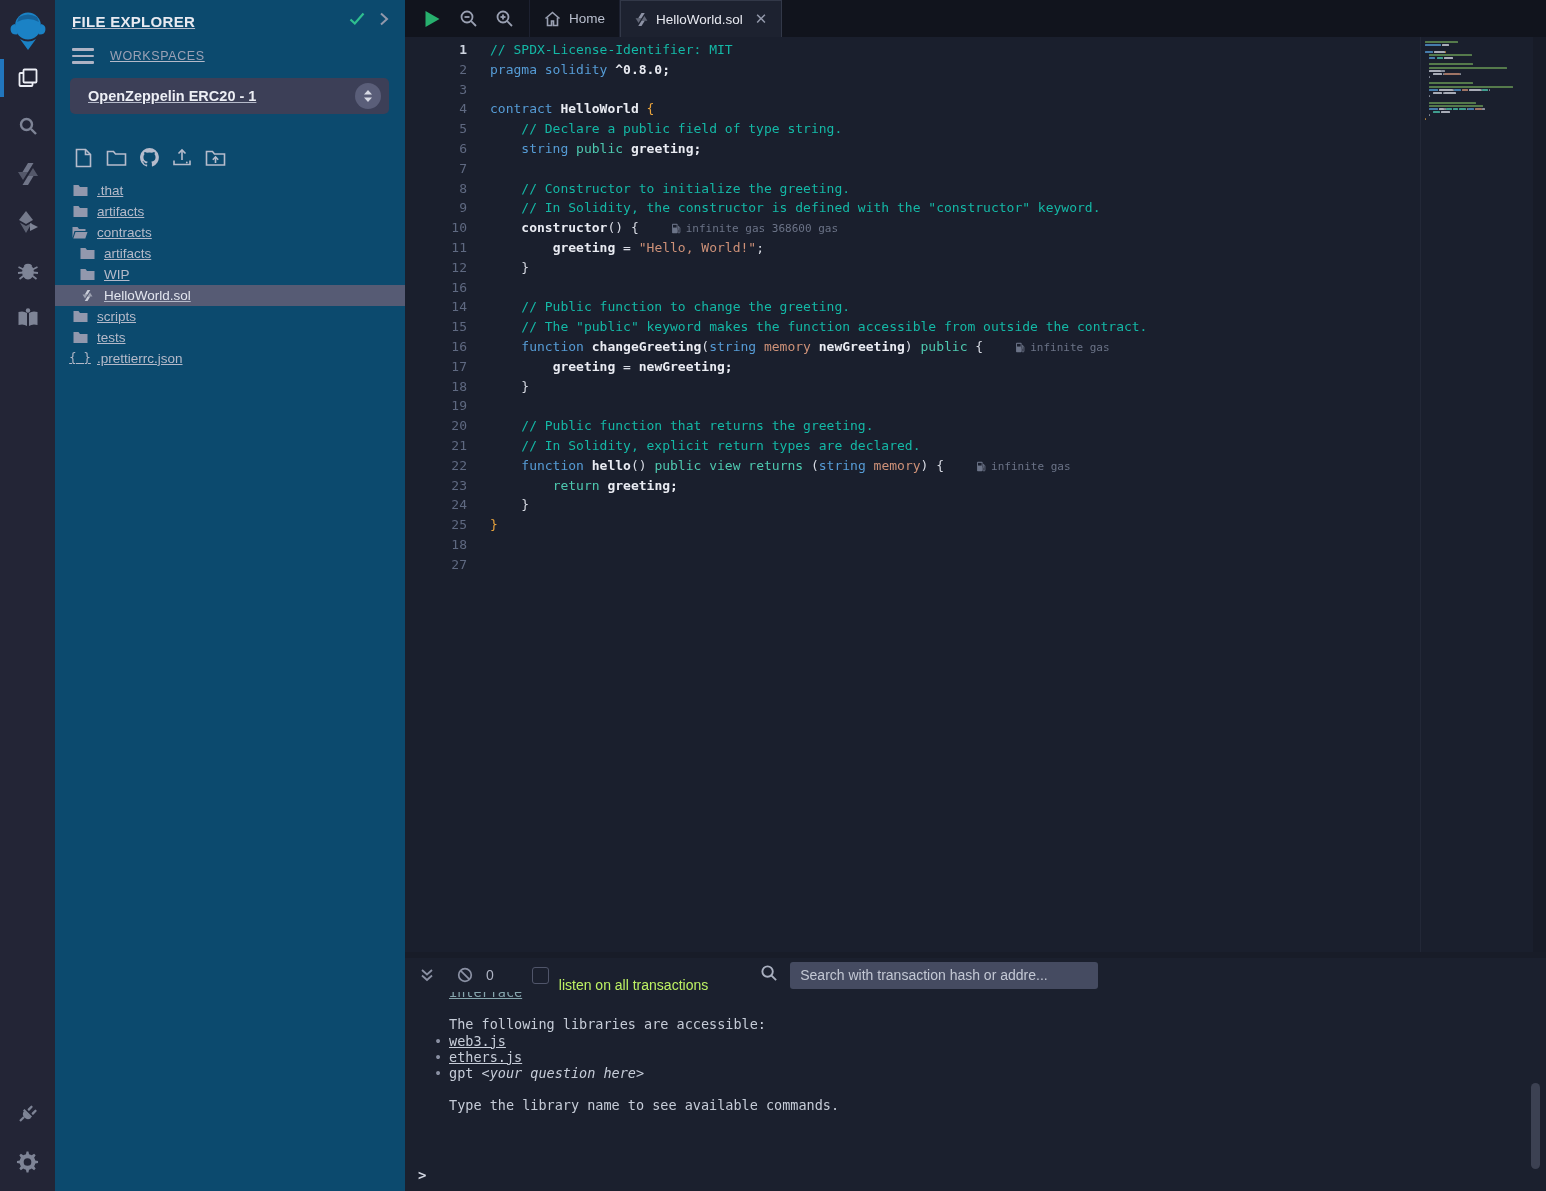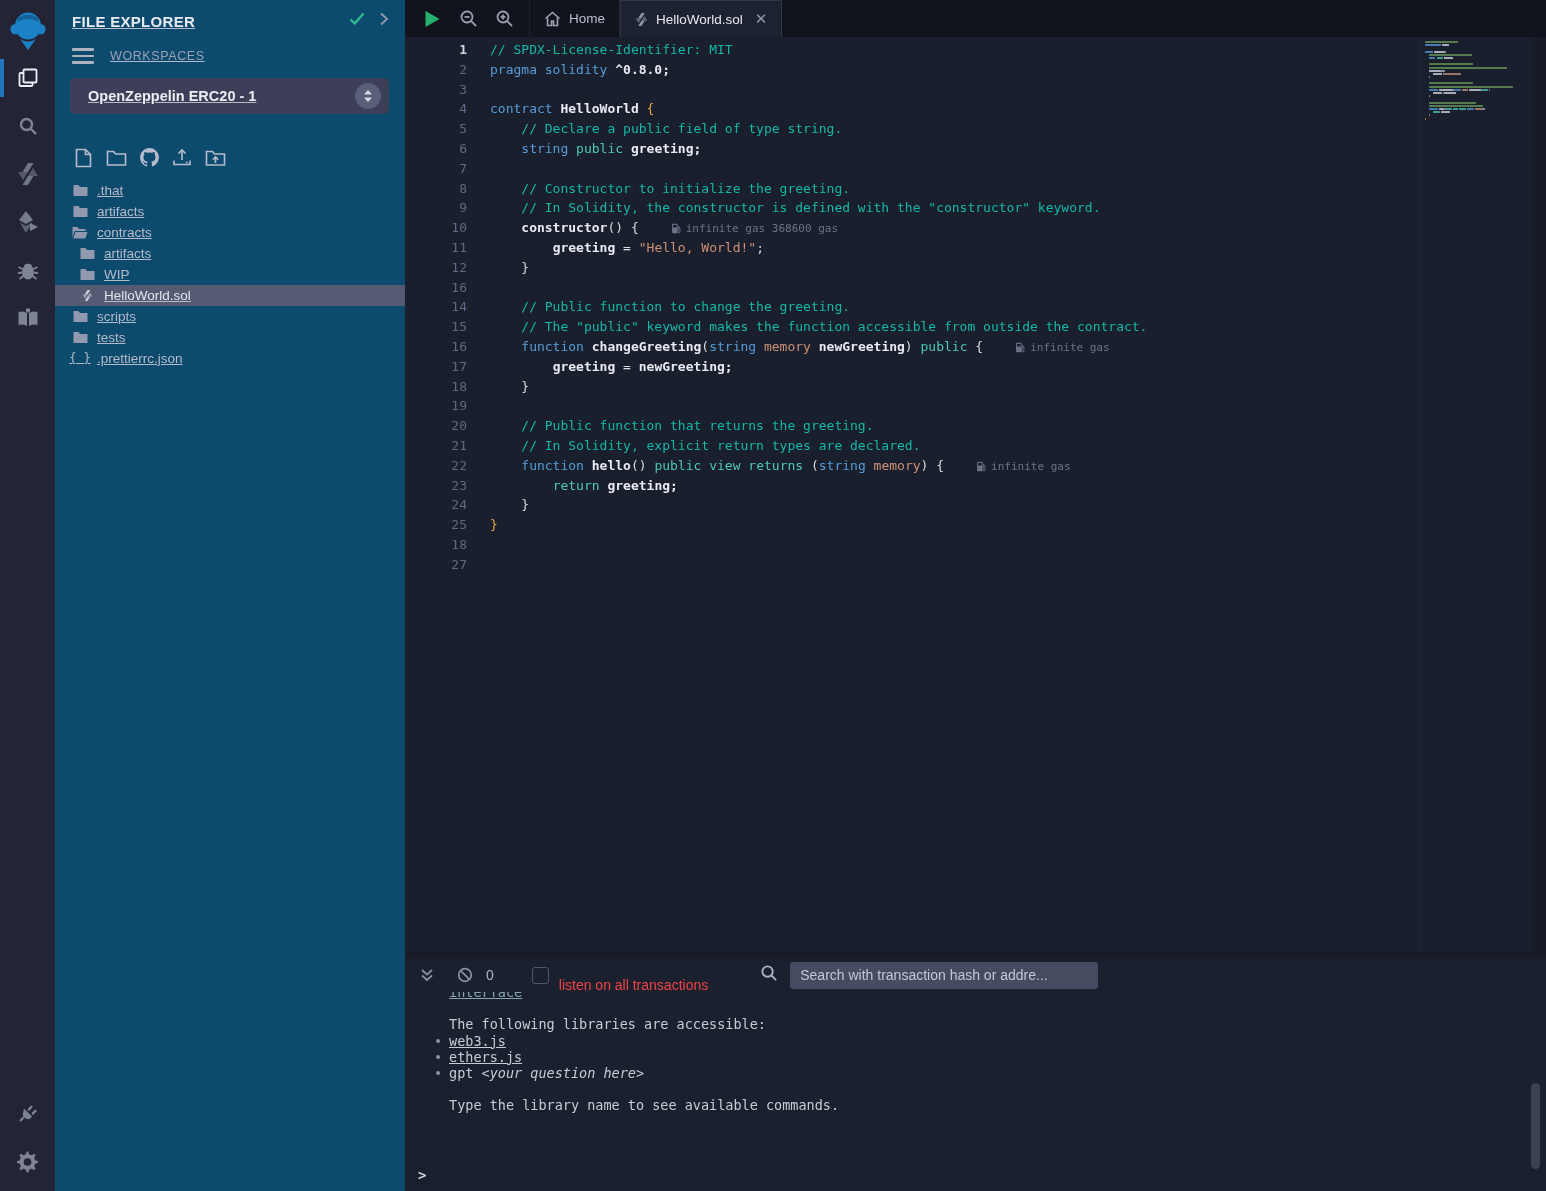--- a/index.html
+++ b/index.html
@@ -79,21 +79,21 @@
   .mm-row { height:2.1px; margin:0 0 1.1px 4px; display:flex; }
   .mm-seg { height:2px; border-radius:0.5px; }
   .scrolltrack { width:13px; flex:0 0 13px; background:#171b27; }
 
   
   .terminal { flex:0 0 239px; height:239px; background:#1b202e; display:flex; flex-direction:column; position:relative; border-top:6px solid #181c28; }
   .term-toolbar { height:34px; flex:0 0 34px; display:flex; align-items:center; padding-left:9px; color:#8a90a3; }
   .tt-ic { width:26px; height:26px; display:flex; align-items:center; justify-content:center; cursor:pointer; }
   .tt-count { color:#aeb3c3; font-size:14px; margin:0 10px 0 8px; }
   .tt-check { width:17px; height:17px; border:1px solid #50556a; border-radius:3px; margin:0 10px 0 28px; cursor:pointer; }
-  .tt-listen { font-size:14px; color:#ef4444;margin-top:20px; }
+  .tt-listen { font-size:14px; color:#bef264;margin-top:20px; }
   .tt-search-ic { margin-left:52px; color:#aab0c0; }
   .tt-input { margin-left:12px; width:308px; height:27px; background:#454b61; border:none; border-radius:3px; color:#e8eaf1; font-size:14px; padding:0 10px; font-family:"Liberation Sans", sans-serif; }
   .tt-input::placeholder { color:#c3c8d4; opacity:1; }
   .term-content { flex:1; overflow:hidden; font-family:"DejaVu Sans Mono", monospace; font-size:13.5px; color:#c6ccd8; padding-left:44px; position:relative; }
   .t-line { height:16.2px; line-height:16.2px; position:relative; white-space:pre; }
   .t-line .bullet { position:absolute; left:-15px; color:#8a90a3; }
   .t-italic { font-style:italic; }
   .t-link { text-decoration:underline; }
   .t-clip { margin-top:-8px; color:#86a5ad; text-decoration:underline; }
   .term-prompt { position:absolute; left:13px; bottom:8px; font-family:"DejaVu Sans Mono", monospace; font-size:14px; font-weight:bold; color:#d0d5e0; }

